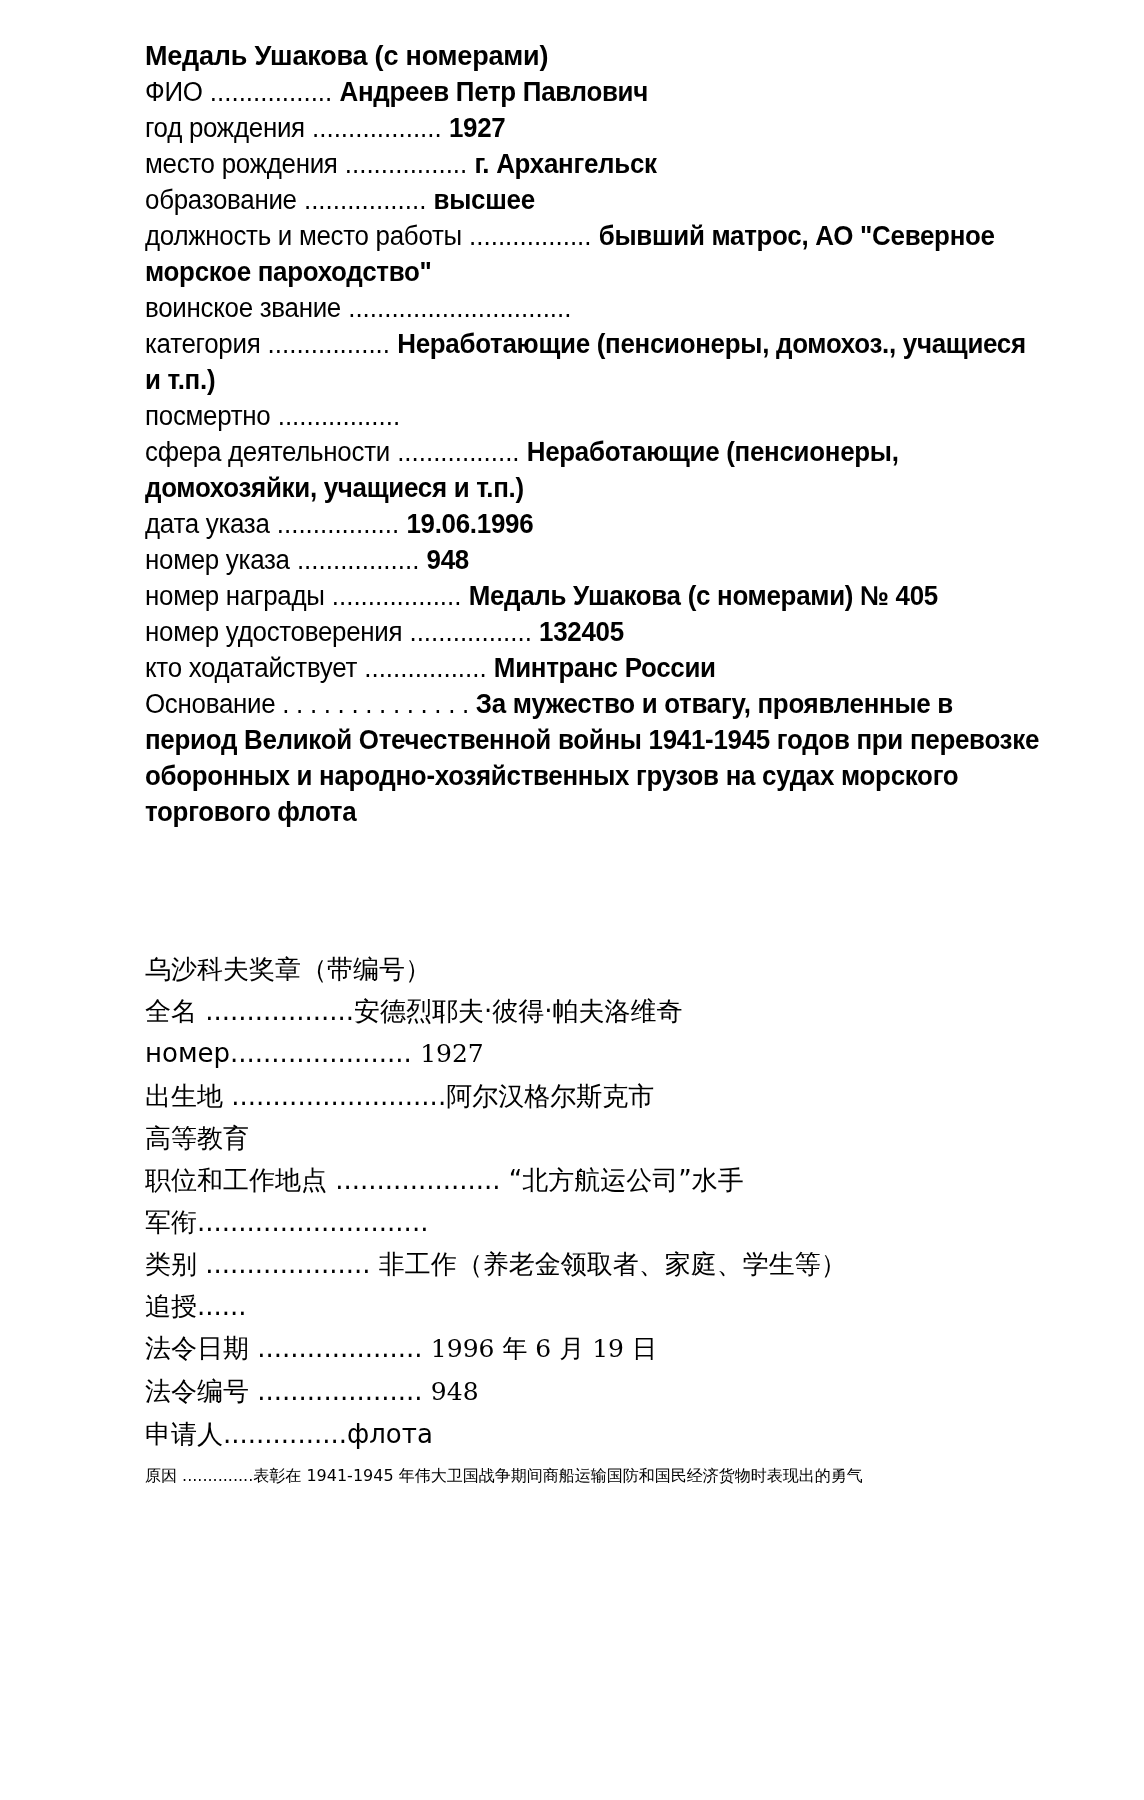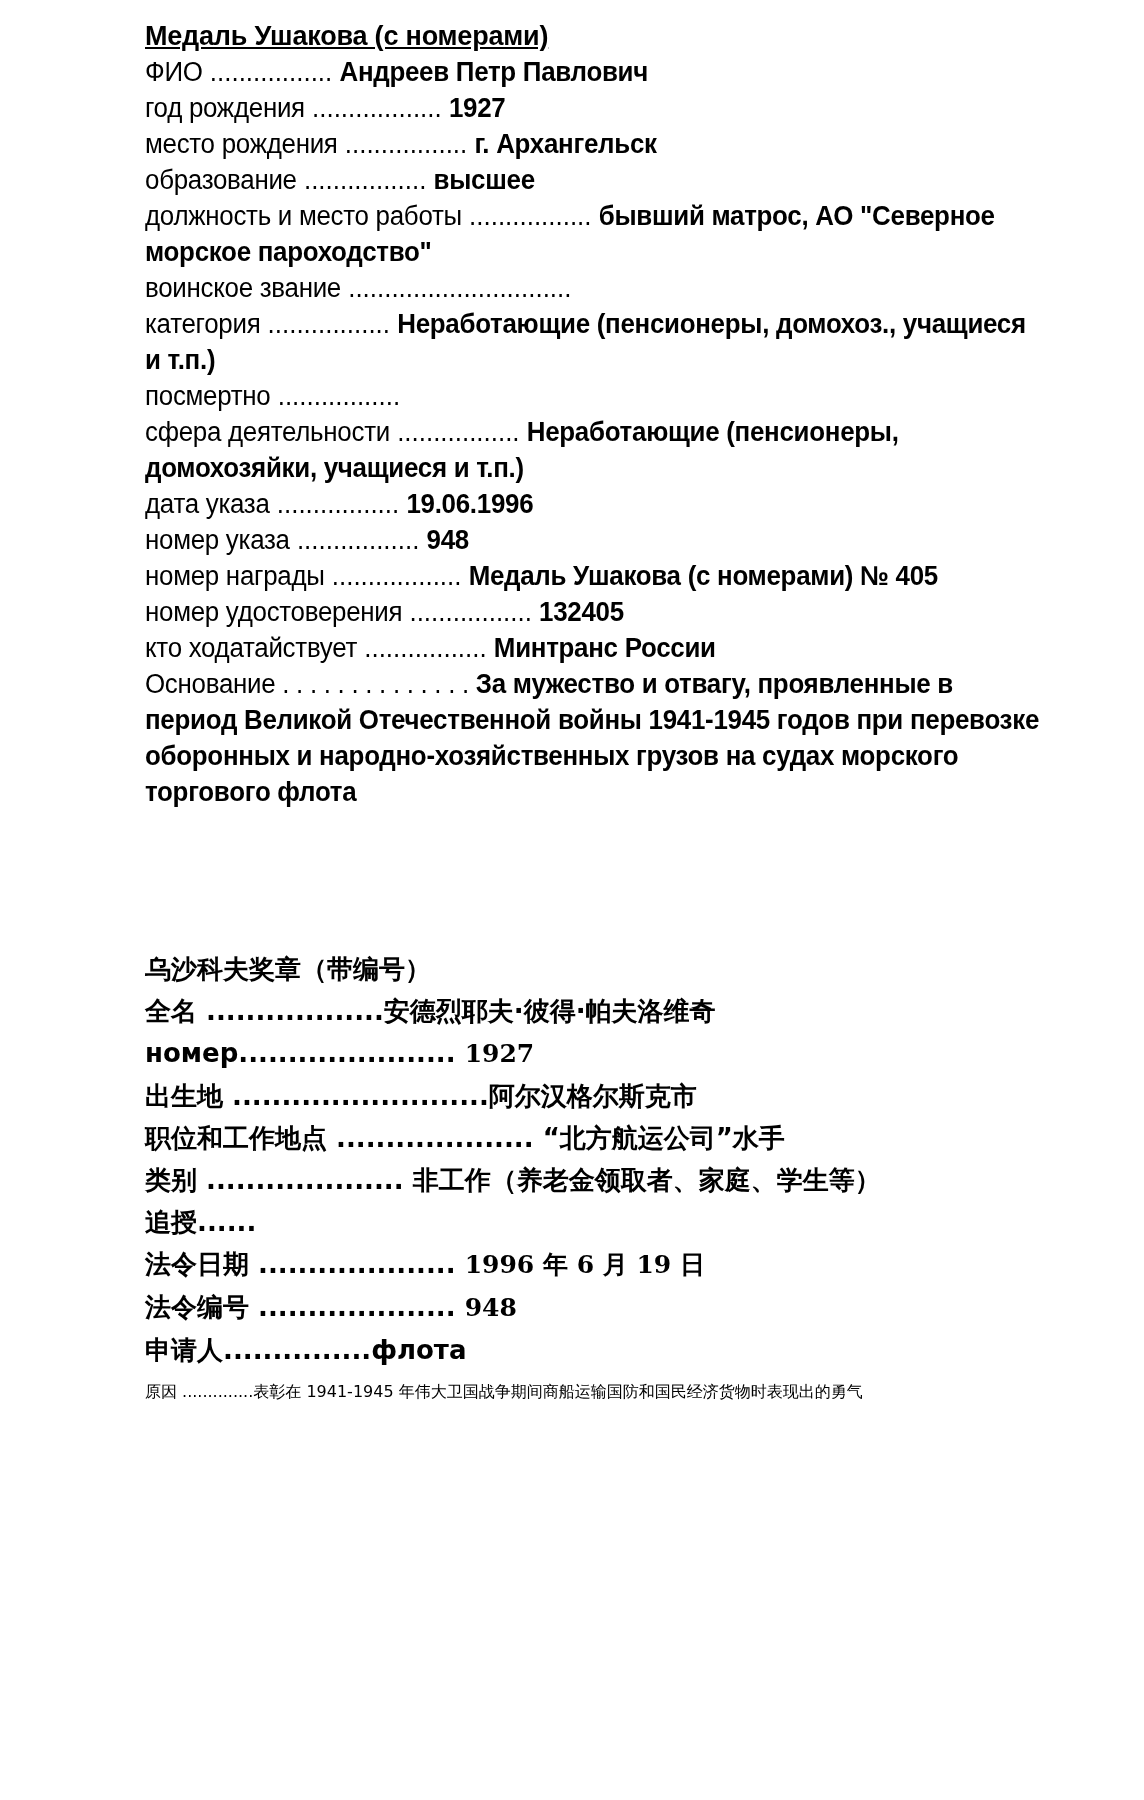--- a/index.html
+++ b/index.html
@@ -28,24 +28,24 @@
     position: absolute;
     left: 145px;
     top: 18px;
     width: 940px;
   }
   .ru-title {
     font-family: "Liberation Sans", sans-serif;
     font-weight: bold;
     font-size: 27px;
     line-height: 36px;
-    text-decoration: underline;
     text-underline-offset: 2px;
     letter-spacing: -0.2px;
     white-space: nowrap;
+    margin-top: 20px;
   }
   .ru-line {
     font-family: "Liberation Sans", sans-serif;
     font-size: 27px;
     line-height: 36px;
     font-weight: normal;
     letter-spacing: -0.3px;
     transform: scaleX(0.96);
     transform-origin: left center;
   }
@@ -76,21 +76,21 @@
   .zh-block {
     position: absolute;
     left: 145px;
     top: 948px;
     width: 940px;
   }
   .zh-line {
     font-family: "DejaVu Sans", sans-serif;
     font-size: 26px;
     line-height: 42px;
-    font-weight: bold;
+    font-weight: normal;
     letter-spacing: 0px;
   }
   .zh-line .num {
     font-family: "DejaVu Serif", serif;
     font-size: 25px;
   }
   .zh-line .dots {
     font-family: "DejaVu Sans", sans-serif;
   }
   .zh-para {
@@ -144,23 +144,25 @@
   <div class="zh-block">
 
     <div class="zh-line">乌沙科夫奖章（带编号）</div>
 
     <div class="zh-line"><span>全名</span><span class="dots"> ..................</span><span>安德烈耶夫·彼得·帕夫洛维奇</span></div>
 
     <div class="zh-line"><span>номер</span><span class="dots">...................... </span><span class="num">1927</span></div>
 
     <div class="zh-line"><span>出生地</span><span class="dots"> ..........................</span><span>阿尔汉格尔斯克市</span></div>
 
+    <div class="zh-line"><span>高等教育</span><span class="dots"></span><span></span></div>
 
     <div class="zh-line"><span>职位和工作地点</span><span class="dots"> .................... </span><span>“北方航运公司”水手</span></div>
 
+    <div class="zh-line"><span>军衔</span><span class="dots">............................</span><span></span></div>
 
     <div class="zh-line"><span>类别</span><span class="dots"> .................... </span><span>非工作（养老金领取者、家庭、学生等）</span></div>
 
     <div class="zh-line"><span>追授</span><span class="dots">......</span><span></span></div>
 
 
     <div class="zh-line"><span>法令日期</span><span class="dots"> .................... </span><span class="num">1996 年 6 月 19 日</span></div>
 
     <div class="zh-line"><span>法令编号</span><span class="dots"> .................... </span><span class="num">948</span></div>
 

